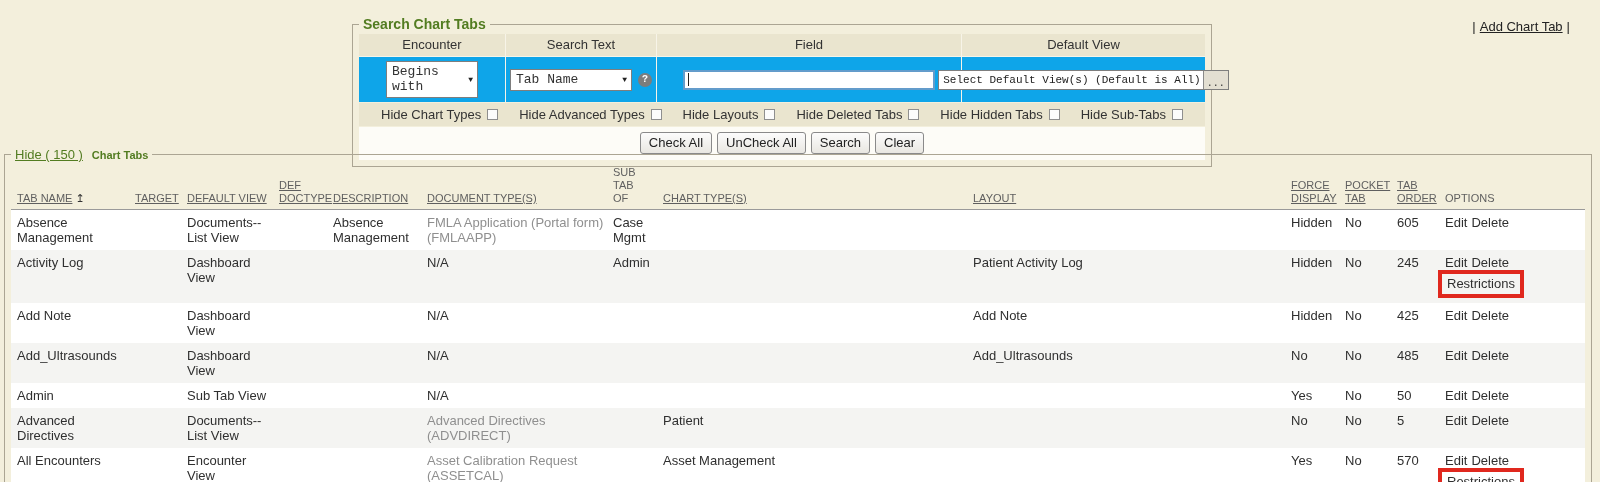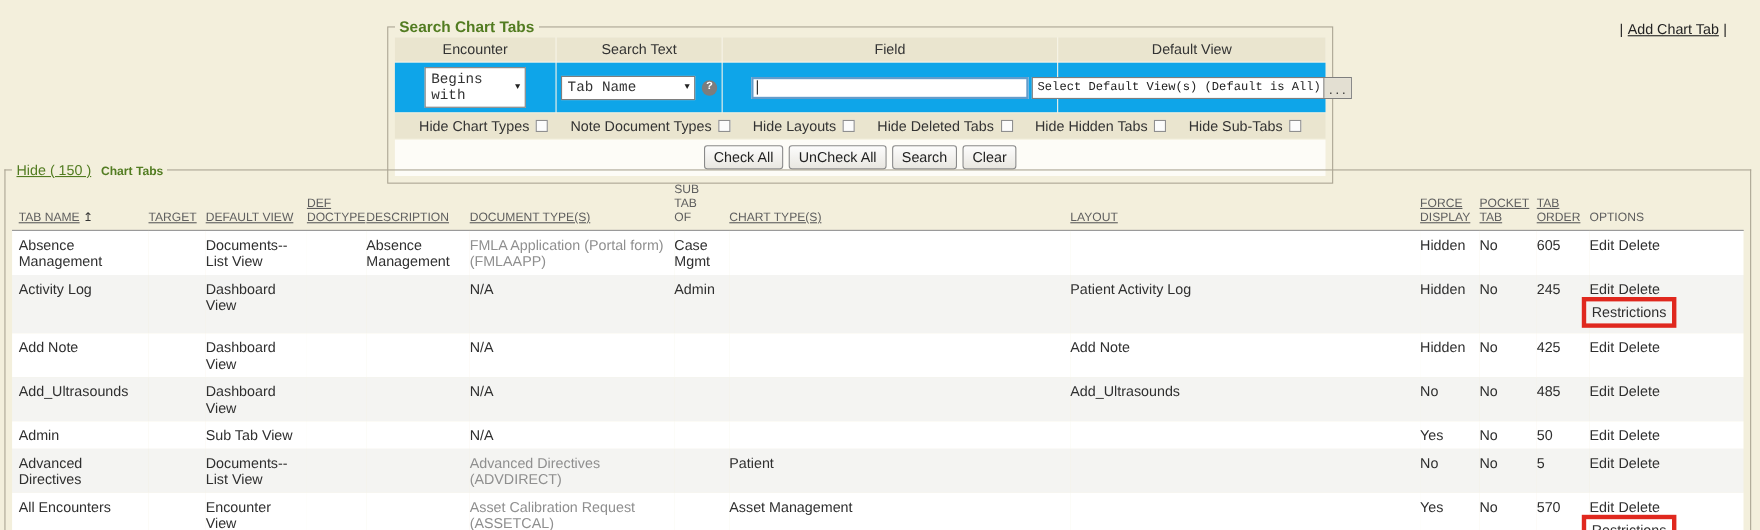--- a/index.html
+++ b/index.html
@@ -104,21 +104,21 @@
         <span class="dvmore">...</span>
       </div>
     </div>
   </div>
   <div class="cbband" id="cb-band">
       <span class="cbitem">
         <span>Hide Chart Types</span>
         <span class="cbbox"></span>
       </span>
       <span class="cbitem">
-        <span>Note Document Types</span>
+        <span>Hide Advanced Types</span>
         <span class="cbbox"></span>
       </span>
       <span class="cbitem">
         <span>Hide Layouts</span>
         <span class="cbbox"></span>
       </span>
       <span class="cbitem">
         <span>Hide Deleted Tabs</span>
         <span class="cbbox"></span>
       </span>

